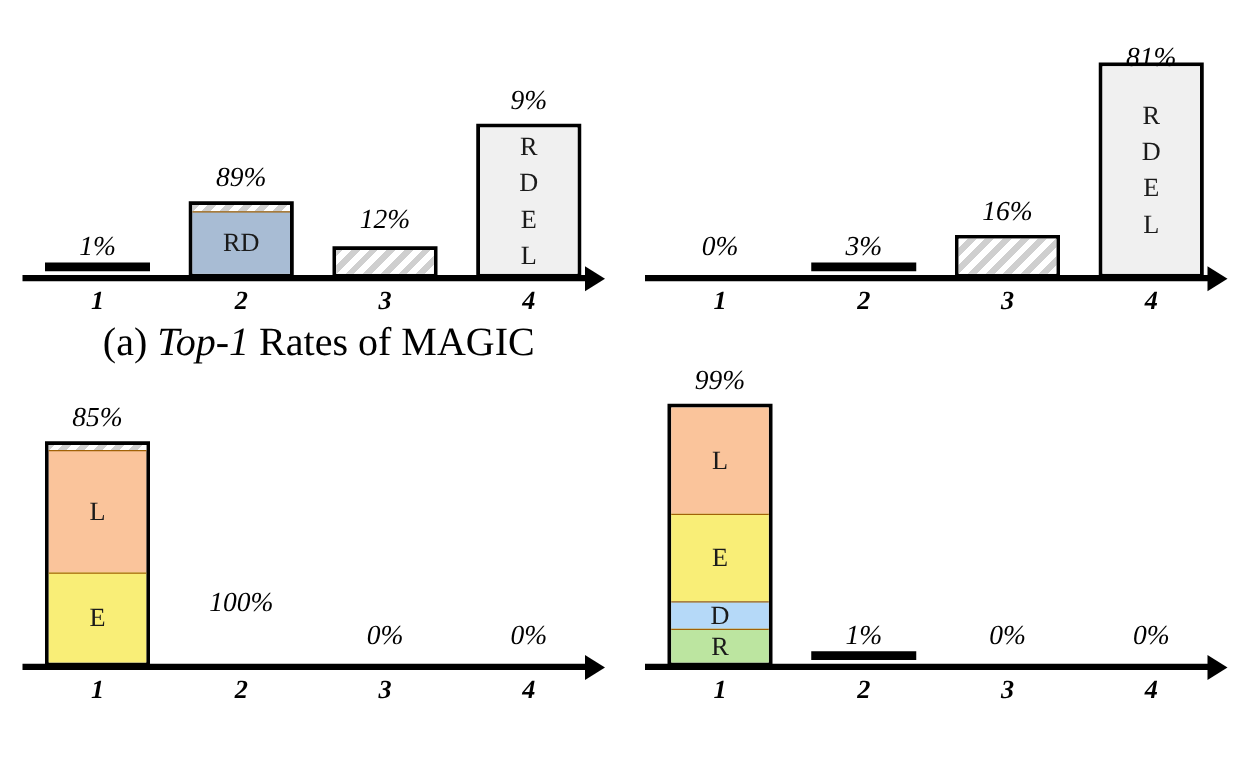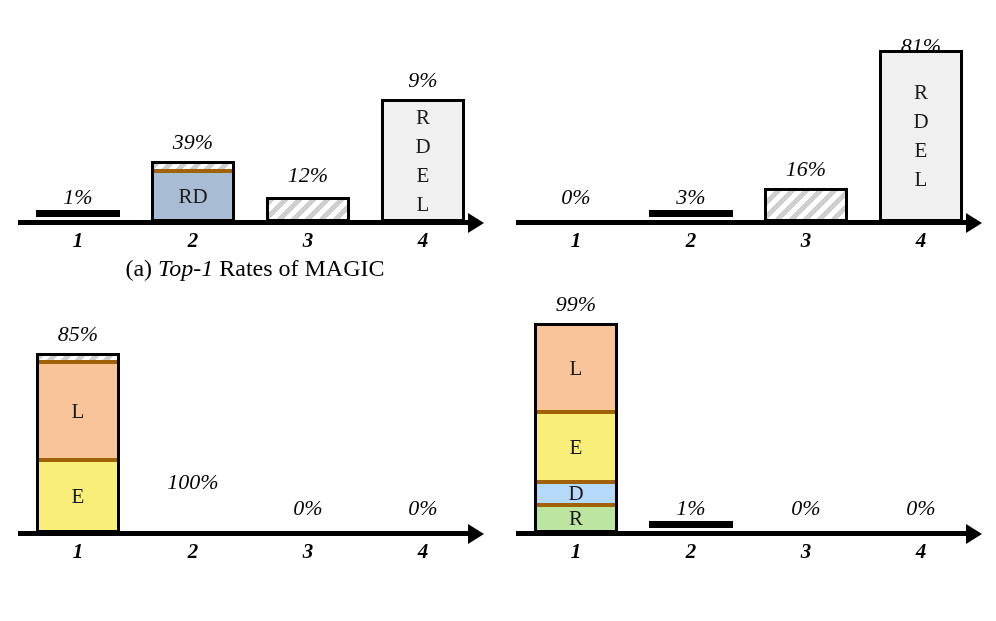--- a/index.html
+++ b/index.html
@@ -76,21 +76,21 @@
   .seg {
     box-sizing: border-box;
     display: flex;
     align-items: center;
     justify-content: center;
     font-size: 21px;
     color: #1a1a1a;
     line-height: 1;
     overflow: hidden;
   }
-  .seg.div-top { border-top: 4px solid #a16207; }
+  .seg.div-top { border-top: 1px solid #a16207; }
 
   
   .vlabel {
     display: flex;
     flex-direction: column;
     align-items: center;
     justify-content: center;
     gap: 8px;
     font-size: 21px;
     line-height: 1;
@@ -147,42 +147,42 @@
     white-space: nowrap;
   }
 
   
   .caption {
     position: absolute;
     left: 12px;
     right: 0;
     top: 255px;
     text-align: center;
-    font-size: 24px;
+    font-size: 32px;
     color: #000;
     white-space: nowrap;
   }
   .caption .em   { font-style: italic; }
   .caption .strong { font-weight: bold; }
 </style>
 </head>
 <body>
 
 <div class="figure">
     <div class="panel p-a">
       <div class="plot">
         <div class="stub" style="left: 18px; width: 84px;"></div>
         <div class="vallabel" style="left: 60px; bottom: 12px;">1%</div>
         <div class="bar framed" style="left: 133px; width: 84px; height: 61.48px;">
           <div class="seg f-hatch" style="height: 6.36px;"></div>
           <div class="seg f-bluegray div-top" style="height: 55.12px;">
             <span>RD</span>
           </div>
         </div>
-        <div class="vallabel" style="left: 175px; bottom: 67.48px;">39%</div>
+        <div class="vallabel" style="left: 175px; bottom: 67.48px;">89%</div>
         <div class="bar framed" style="left: 248px; width: 84px; height: 25.44px;">
           <div class="seg f-hatch" style="height: 25.44px;"></div>
         </div>
         <div class="vallabel" style="left: 290px; bottom: 34px;">12%</div>
         <div class="bar framed" style="left: 363px; width: 84px; height: 122.96px;">
           <div class="seg f-lightgray" style="height: 122.96px;">
             <div class="vlabel">
               <span>R</span>
               <span>D</span>
               <span>E</span>

